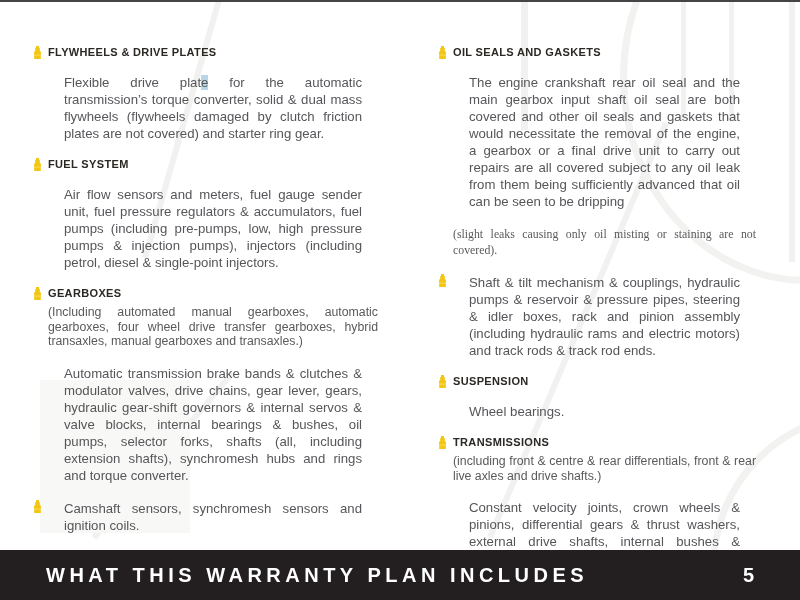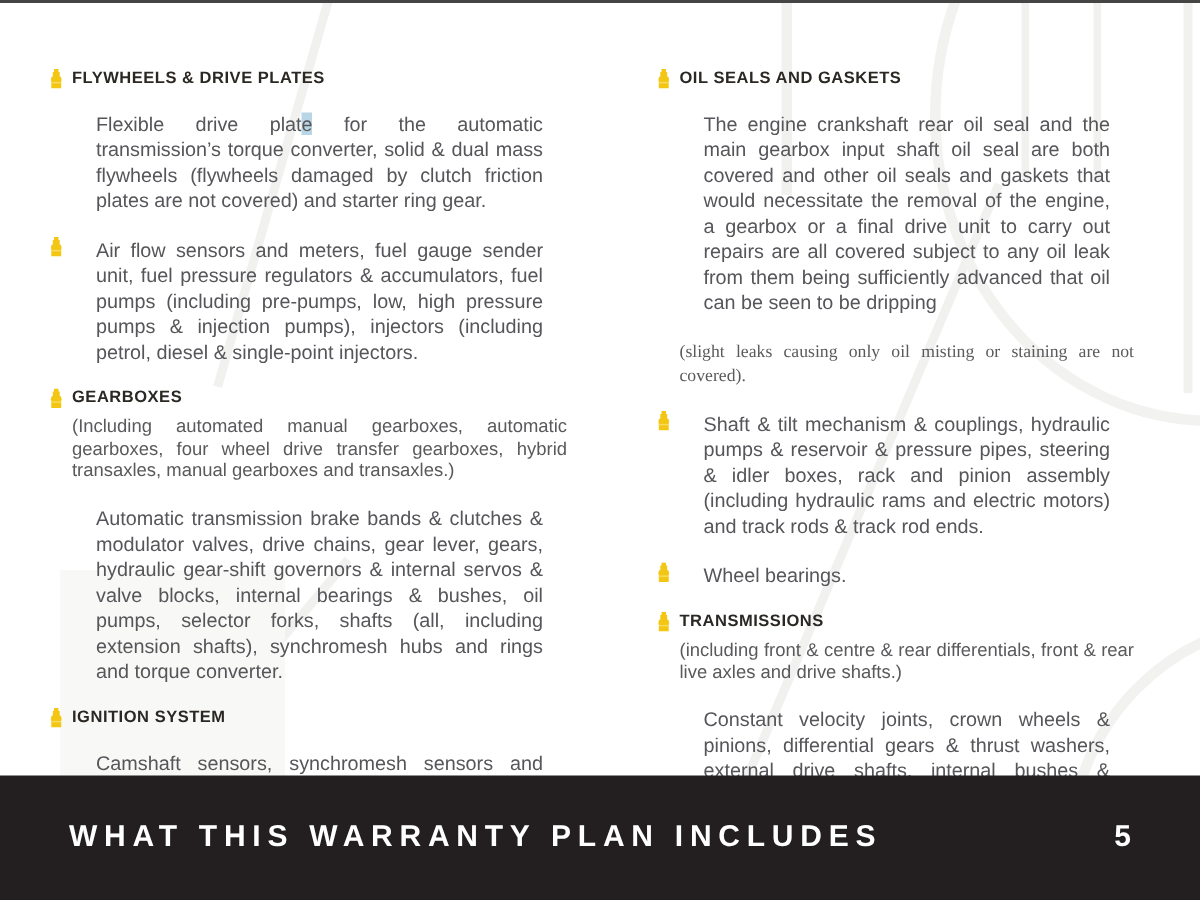--- a/index.html
+++ b/index.html
@@ -23,21 +23,21 @@
   .bullet{position:absolute;left:-15px;top:0px;width:9px;height:13px;display:block;}
   .bullet svg{display:block;width:9px;height:13px;}
   .heading{margin:0 0 6px 0;font-size:11px;font-weight:700;letter-spacing:.35px;
            color:#2b2824;}
   .body{margin:16px;font-size:13.2px;line-height:17px;text-align:justify;color:#56565a;}
   .note{margin:0 0 5px 0;font-size:12.3px;line-height:14.5px;text-align:justify;color:#5a5a5d;}
   .footnote{margin-top:0;font-size:11.8px;line-height:16px;font-family:Liberation Serif, serif;}
   .hl{background:#b9d6e6;}
 
   
-  .footer{position:absolute;left:0;bottom:0;width:100%;height:83px;background:#231f20;
+  .footer{position:absolute;left:0;bottom:0;width:100%;height:50px;background:#231f20;
           display:flex;align-items:center;justify-content:space-between;
           padding:0 46px;box-sizing:border-box;z-index:2;}
   .footer-title{color:#ffffff;font-size:20px;font-weight:600;letter-spacing:4.5px;}
   .page-number{color:#ffffff;font-size:20px;font-weight:700;}
 </style>
 </head>
 <body>
 
 <div class="page">
   <div class="top-edge"></div>
@@ -70,20 +70,21 @@
         <p class="body"><span>Flexible drive plat</span><span class="hl">e</span><span> for the automatic transmission’s torque converter, solid &amp; dual mass flywheels (flywheels damaged by clutch friction plates are not covered) and starter ring gear.</span></p>
       </div>
 
       <div class="section">
         <span class="bullet">
           <svg viewBox="0 0 9 13" xmlns="http://www.w3.org/2000/svg">
               <path fill="#F2C613" d="M3 0h3v2H3zM2.2 2h4.6v3.2H2.2zM1.4 5.2h6.2l.6 2.4H.8zM1.2 7.6h6.6V13H1.2z"></path>
               <rect x="1.2" y="8.6" width="6.6" height="1" fill="#F8DB5A"></rect>
             </svg>
         </span>
+        <h3 class="heading">FUEL SYSTEM</h3>
         <p class="body">Air flow sensors and meters, fuel gauge sender unit, fuel pressure regulators &amp; accumulators, fuel pumps (including pre-pumps, low, high pressure pumps &amp; injection pumps), injectors (including petrol, diesel &amp; single-point injectors.</p>
       </div>
 
       <div class="section">
         <span class="bullet">
           <svg viewBox="0 0 9 13" xmlns="http://www.w3.org/2000/svg">
               <path fill="#F2C613" d="M3 0h3v2H3zM2.2 2h4.6v3.2H2.2zM1.4 5.2h6.2l.6 2.4H.8zM1.2 7.6h6.6V13H1.2z"></path>
               <rect x="1.2" y="8.6" width="6.6" height="1" fill="#F8DB5A"></rect>
             </svg>
         </span>
@@ -92,21 +93,20 @@
         <p class="body">Automatic transmission brake bands &amp; clutches &amp; modulator valves, drive chains, gear lever, gears, hydraulic gear-shift governors &amp; internal servos &amp; valve blocks, internal bearings &amp; bushes, oil pumps, selector forks, shafts (all, including extension shafts), synchromesh hubs and rings and torque converter.</p>
       </div>
 
       <div class="section">
         <span class="bullet">
           <svg viewBox="0 0 9 13" xmlns="http://www.w3.org/2000/svg">
               <path fill="#F2C613" d="M3 0h3v2H3zM2.2 2h4.6v3.2H2.2zM1.4 5.2h6.2l.6 2.4H.8zM1.2 7.6h6.6V13H1.2z"></path>
               <rect x="1.2" y="8.6" width="6.6" height="1" fill="#F8DB5A"></rect>
             </svg>
         </span>
-        <h3 class="heading">IGNITION SYSTEM</h3>
         <p class="body">Camshaft sensors, synchromesh sensors and ignition coils.</p>
       </div>
     </div>
 
     <div class="col-right">
 
       <div class="section">
         <span class="bullet">
           <svg viewBox="0 0 9 13" xmlns="http://www.w3.org/2000/svg">
               <path fill="#F2C613" d="M3 0h3v2H3zM2.2 2h4.6v3.2H2.2zM1.4 5.2h6.2l.6 2.4H.8zM1.2 7.6h6.6V13H1.2z"></path>
@@ -128,20 +128,21 @@
         <p class="body">Shaft &amp; tilt mechanism &amp; couplings, hydraulic pumps &amp; reservoir &amp; pressure pipes, steering &amp; idler boxes, rack and pinion assembly (including hydraulic rams and electric motors) and track rods &amp; track rod ends.</p>
       </div>
 
       <div class="section">
         <span class="bullet">
           <svg viewBox="0 0 9 13" xmlns="http://www.w3.org/2000/svg">
               <path fill="#F2C613" d="M3 0h3v2H3zM2.2 2h4.6v3.2H2.2zM1.4 5.2h6.2l.6 2.4H.8zM1.2 7.6h6.6V13H1.2z"></path>
               <rect x="1.2" y="8.6" width="6.6" height="1" fill="#F8DB5A"></rect>
             </svg>
         </span>
+        <h3 class="heading">SUSPENSION</h3>
         <p class="body">Wheel bearings.</p>
       </div>
 
       <div class="section">
         <span class="bullet">
           <svg viewBox="0 0 9 13" xmlns="http://www.w3.org/2000/svg">
               <path fill="#F2C613" d="M3 0h3v2H3zM2.2 2h4.6v3.2H2.2zM1.4 5.2h6.2l.6 2.4H.8zM1.2 7.6h6.6V13H1.2z"></path>
               <rect x="1.2" y="8.6" width="6.6" height="1" fill="#F8DB5A"></rect>
             </svg>
         </span>

